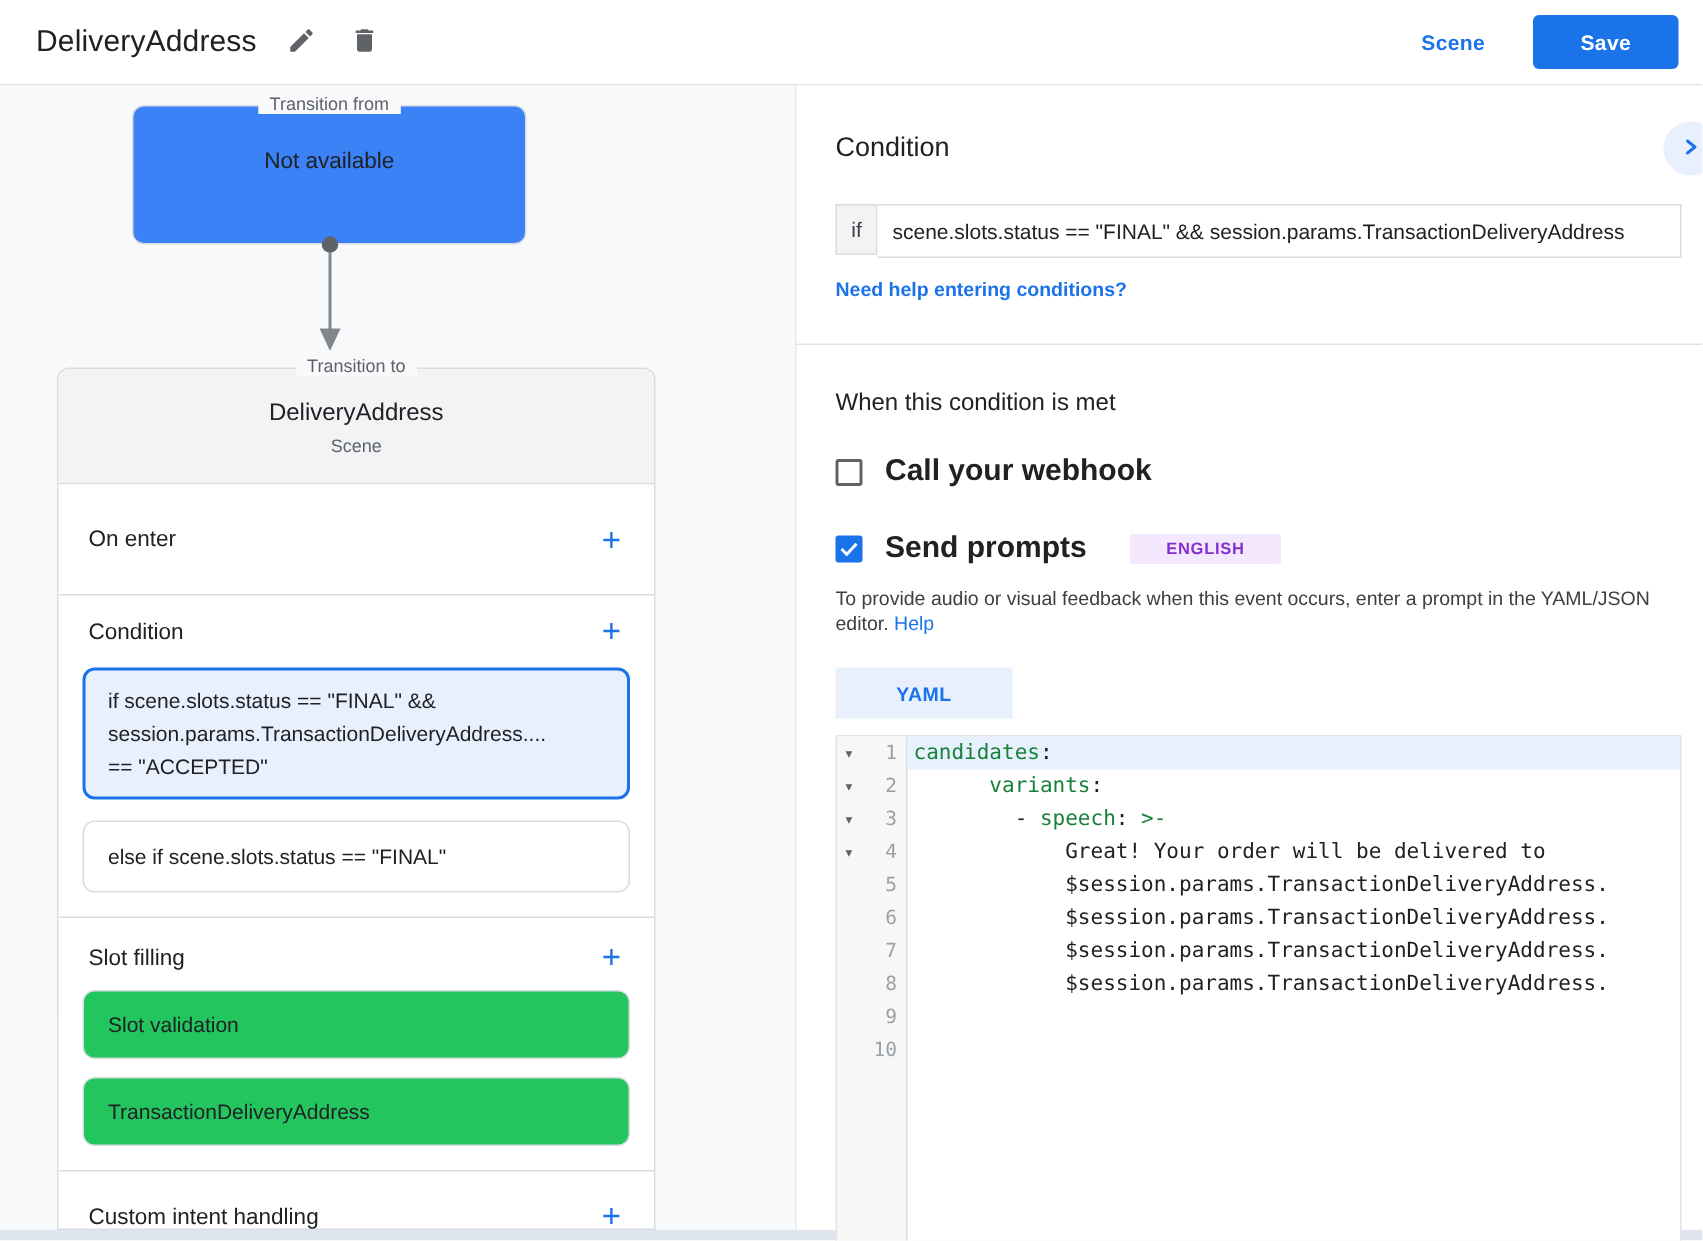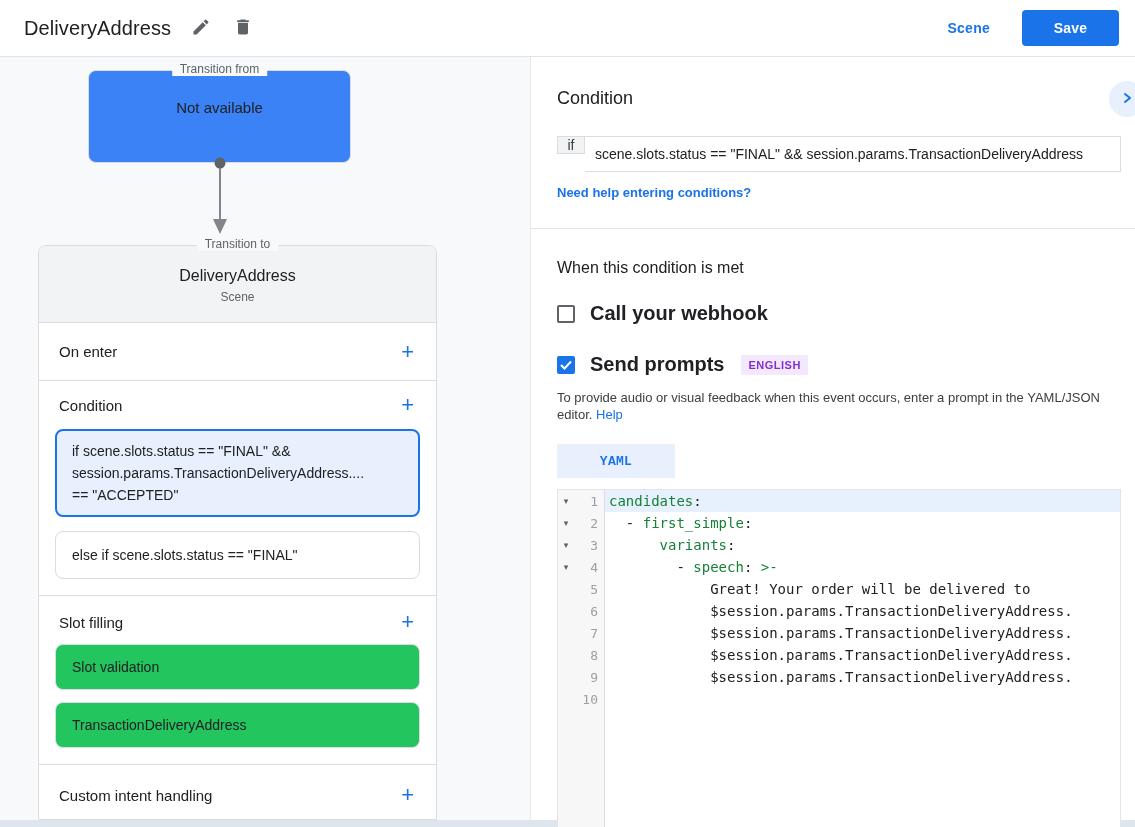--- a/index.html
+++ b/index.html
@@ -24,51 +24,51 @@
   .tf-box { position:absolute; left:88px; top:13px; width:263px; height:93px; background:#3b82f6; border:1px solid #dadce0; border-radius:8px; }
   .legend { position:absolute; top:-9px; left:50%; transform:translateX(-50%); background:#f8f9fa; padding:0 8px; font-size:12px; color:#5f6368; white-space:nowrap; }
   .tf-value { text-align:center; margin-top:28px; font-size:15px; color:#202124; }
   .connector { position:absolute; left:208px; top:100px; }
 
   
   .tt-card { position:absolute; left:38px; top:188px; width:399px; bottom:0; background:#fff; border:1px solid #dadce0; border-radius:8px 8px 0 0; }
   .tt-head { height:77px; background:#f1f3f4; border-bottom:1px solid #dadce0; border-radius:8px 8px 0 0; text-align:center; cursor:pointer; }
   .tt-name { padding-top:21px; font-size:16px; color:#202124; }
   .tt-sub { margin-top:5px; font-size:12px; color:#5f6368; }
-  .sec-row { display:flex; align-items:center; justify-content:space-between; padding:0 20px; height:58px; border-bottom:1px solid #dadce0;gap:30px; }
+  .sec-row { display:flex; align-items:center; justify-content:space-between; padding:0 20px; height:74px; border-bottom:1px solid #dadce0;gap:30px; }
   .sec-label { font-size:15px; color:#202124; }
   .plus { color:#1a73e8; font-size:22px; font-weight:400; line-height:20px; cursor:pointer; background:none; border:none; padding:0 2px; }
   .section { border-bottom:1px solid #dadce0; padding-bottom:16px; }
   .section-head { display:flex; align-items:center; justify-content:space-between; padding:14px 20px 0 20px; }
   .cond-card { margin:14px 16px 0 16px; background:#fff; border:1px solid #dadce0; border-radius:8px; padding:12px 16px; font-size:14px; color:#202124; line-height:22px; white-space:pre-line; cursor:pointer; }
   .cond-card.selected { background:#e8f0fe; border:2px solid #1a73e8; padding:9px 15px; }
   .slot-card { margin:12px 16px 0 16px; background:#22c55e; border:1px solid #dadce0; border-radius:8px; padding:14px 16px; font-size:14px; color:#202124; cursor:pointer; }
   .sec-custom { display:flex; align-items:center; justify-content:space-between; padding:20px 20px 0 20px; }
 
   
   .rp-pad { margin-left:26px; }
   .rp-title { font-size:18px; font-weight:400; color:#202124; margin-top:31px; }
   .expand-btn { position:absolute; top:24px; right:-10px; width:36px; height:36px; border-radius:50%; background:#e8f0fe; border:none; display:flex; align-items:center; justify-content:center; cursor:pointer; }
   .if-row { display:flex; margin-top:27px; width:564px; }
-  .if-prefix { width:28px; height:18px; background:#f1f3f4; border:1px solid #dadce0; color:#3c4043; font-size:14px; display:flex; align-items:center; justify-content:center; flex:none; }
+  .if-prefix { width:28px; height:34px; background:#f1f3f4; border:1px solid #dadce0; color:#3c4043; font-size:14px; display:flex; align-items:center; justify-content:center; flex:none; }
   .cond-input { flex:1; height:36px; border:1px solid #dadce0; border-left:none; padding:0 10px; font-size:14px; color:#202124; font-family:"Liberation Sans",sans-serif; outline:none; white-space:nowrap; overflow:hidden; }
   .help-link { display:inline-block; margin-top:13px; font-size:13px; color:#1a73e8; text-decoration:none;font-weight:bold; }
   .rp-divider { height:1px; background:#e0e3e7; margin-top:27px; }
   .met-title { font-size:16px; font-weight:400; color:#202124; margin-top:30px; }
   .cb-row { display:flex; align-items:center; margin-top:25px; cursor:pointer; }
   .cb { width:18px; height:18px; border:2px solid #5f6368; border-radius:2px; flex:none; display:flex; align-items:center; justify-content:center; background:#fff; }
   .cb svg { display:none; }
   .cb.checked { background:#1a73e8; border-color:#1a73e8; }
   .cb.checked svg { display:block; }
   .cb-label { margin-left:15px; font-size:20px; font-weight:700; color:#202124; }
-  .lang-badge { margin-left:17px; font-size:11px; font-weight:700; letter-spacing:.5px; color:#8430ce; background:#f3e8fd; padding:4px 7px; border-radius:2px; }
+  .lang-badge { margin-left:29px; font-size:11px; font-weight:700; letter-spacing:.5px; color:#8430ce; background:#f3e8fd; padding:4px 24px; border-radius:2px; }
   .rp-desc { margin-top:13px; font-size:13px; line-height:17px; color:#3c4043; width:562px; }
   .rp-desc a { color:#1a73e8; text-decoration:none; }
   .tabs { display:flex; margin-top:21px; }
-  .tab { width:118px; height:34px; display:flex; align-items:center; justify-content:center; font-size:13px; font-weight:700; letter-spacing:.3px; color:#5f6368; cursor:pointer;font-family:Liberation Mono, monospace; }
+  .tab { width:118px; height:34px; display:flex; align-items:center; justify-content:center; font-size:13px; font-weight:700; letter-spacing:.3px; color:#5f6368; cursor:pointer; }
   .tab.active { background:#e8f0fe; color:#1a73e8; }
 
   
   .editor { margin-top:11px; width:564px; height:343px; border:1px solid #e0e3e7; display:flex; background:#fff; overflow:hidden; }
   .gutter { width:47px; flex:none; background:#f7f7f7; border-right:1px solid #ddd; }
   .g-row { height:22px; display:flex; align-items:center; }
   .g-fold { width:16px; text-align:center; font-size:9px; color:#616161; cursor:pointer; }
   .g-num { flex:1; text-align:right; padding-right:6px; font-family:"DejaVu Sans Mono",monospace; font-size:13px; color:#9aa0a6; }
   .code { flex:1; overflow:hidden; cursor:text; }
   .c-row { height:22px; line-height:22px; white-space:pre; font-family:"DejaVu Sans Mono",monospace; font-size:14px; padding-left:4px; }
@@ -246,21 +246,20 @@
               <span class="g-fold"></span>
               <span class="g-num">9</span>
             </div>
             <div class="g-row">
               <span class="g-fold"></span>
               <span class="g-num">10</span>
             </div>
           </div>
         <div class="code" id="code">
             <div class="c-row hl"><span class="tk-k">candidates</span><span class="tk-p">:</span></div>
-            <div class="c-row"><span class="tk-p">  - </span><span class="tk-k">first_simple</span><span class="tk-p">:</span></div>
             <div class="c-row"><span class="tk-p">      </span><span class="tk-k">variants</span><span class="tk-p">:</span></div>
             <div class="c-row"><span class="tk-p">        - </span><span class="tk-k">speech</span><span class="tk-p">:</span><span class="tk-k"> &gt;-</span></div>
             <div class="c-row"><span class="tk-p">            Great! Your order will be delivered to</span></div>
             <div class="c-row"><span class="tk-p">            $session.params.TransactionDeliveryAddress.</span></div>
             <div class="c-row"><span class="tk-p">            $session.params.TransactionDeliveryAddress.</span></div>
             <div class="c-row"><span class="tk-p">            $session.params.TransactionDeliveryAddress.</span></div>
             <div class="c-row"><span class="tk-p">            $session.params.TransactionDeliveryAddress.</span></div>
             <div class="c-row"></div>
           </div>
       </div>

